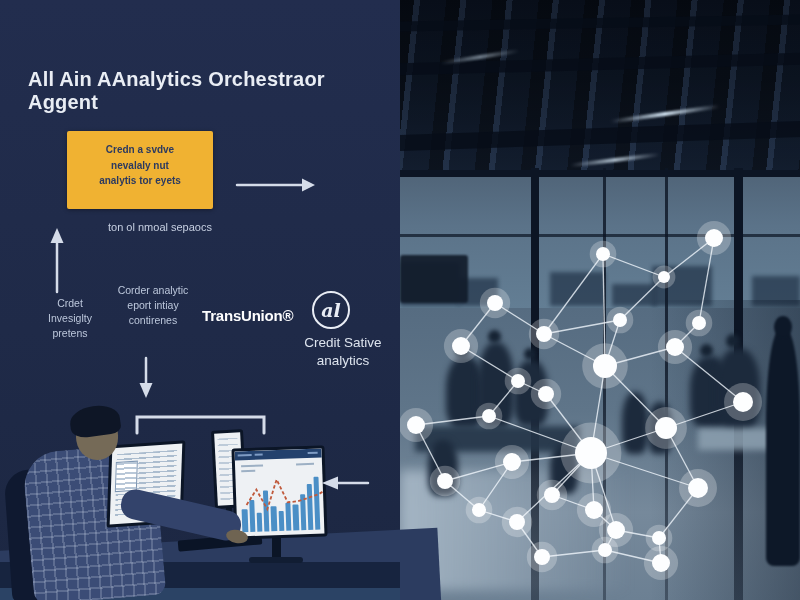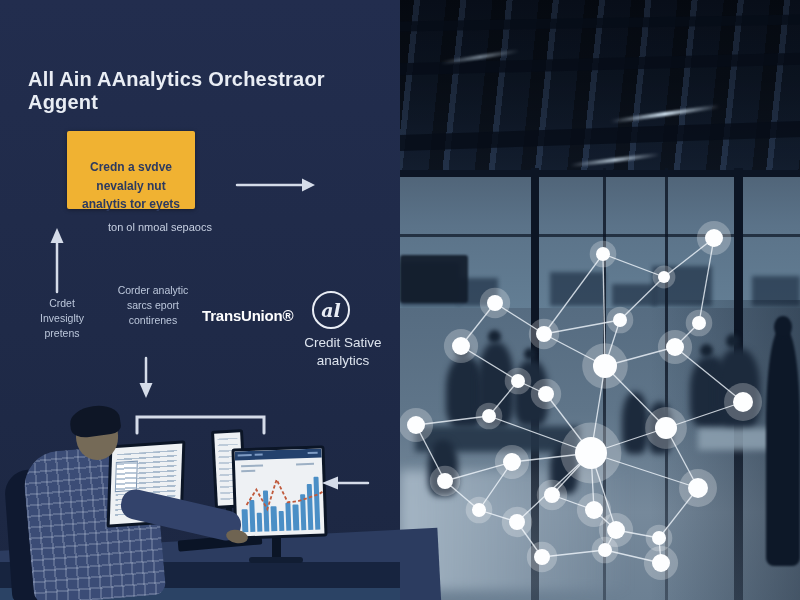--- a/index.html
+++ b/index.html
@@ -6,28 +6,28 @@
   *{box-sizing:border-box;}
   #stage{position:relative;width:800px;height:600px;overflow:hidden;
          font-family:"Liberation Sans",sans-serif;}
   .abs{position:absolute;}
 
   
   #left{left:0;top:0;width:400px;height:600px;
         background:linear-gradient(180deg,#222d4e 0%,#1f2a48 55%,#1c2742 100%);}
   #title{left:28px;top:36px;width:360px;color:#e9edf4;font-size:20px;
          font-weight:bold;letter-spacing:.2px;margin-top:32px;}
-  #ybox{left:67px;top:131px;width:128px;height:78px;background:#f0b232;
-        border-radius:2px;color:#2c3a60;font-size:12px;font-weight:bold;
-        text-align:center;line-height:1.55;padding-top:27px;
+  #ybox{left:67px;top:131px;width:146px;height:78px;background:#f0b232;
+        border-radius:2px;color:#2c3a60;font-size:10px;font-weight:bold;
+        text-align:center;line-height:1.55;padding-top:11px;
         box-shadow:0 1px 4px rgba(0,0,0,.35);}
   #report-note{left:70px;top:220px;width:180px;color:#c6cfe1;font-size:11px;
                text-align:center;line-height:1.35;}
   .lbl{color:#bcc7db;font-size:10.5px;text-align:center;line-height:1.45;}
-  #lbl-left{left:16px;top:296px;width:92px;text-align:center;}
+  #lbl-left{left:24px;top:296px;width:92px;text-align:center;}
   #lbl-mid{left:100px;top:283px;width:106px;}
   #transunion{left:202px;top:307px;width:110px;color:#fdfdfe;font-size:15px;
               font-weight:bold;letter-spacing:-.2px;}
   #ai-circle{left:312px;top:291px;width:38px;height:38px;border:2.5px solid #e9edf5;
              border-radius:50%;color:#e9edf5;text-align:center;line-height:34px;
              font-family:"DejaVu Serif",serif;font-style:italic;font-weight:bold;
              font-size:19px;}
   #credit-lbl{left:288px;top:334px;width:110px;color:#dde4ee;font-size:13.5px;
               text-align:center;line-height:1.3;}
   #diagram-arrows{left:0;top:0;width:400px;height:600px;z-index:7;pointer-events:none;}
@@ -137,21 +137,21 @@
     </div>
 
     <div id="lbl-left" class="abs lbl">
       <div>Crdet</div>
       <div>Invesiglty</div>
       <div>pretens</div>
     </div>
 
     <div id="lbl-mid" class="abs lbl">
       <div>Corder analytic</div>
-      <div>sarcs eport</div>
+      <div>eport intiay</div>
       <div>contirenes</div>
     </div>
 
     <div id="transunion" class="abs">TransUnion®</div>
 
     <div id="ai-circle" class="abs">al</div>
 
     <div id="credit-lbl" class="abs">
       <div>Credit Sative</div>
       <div>analytics</div>

